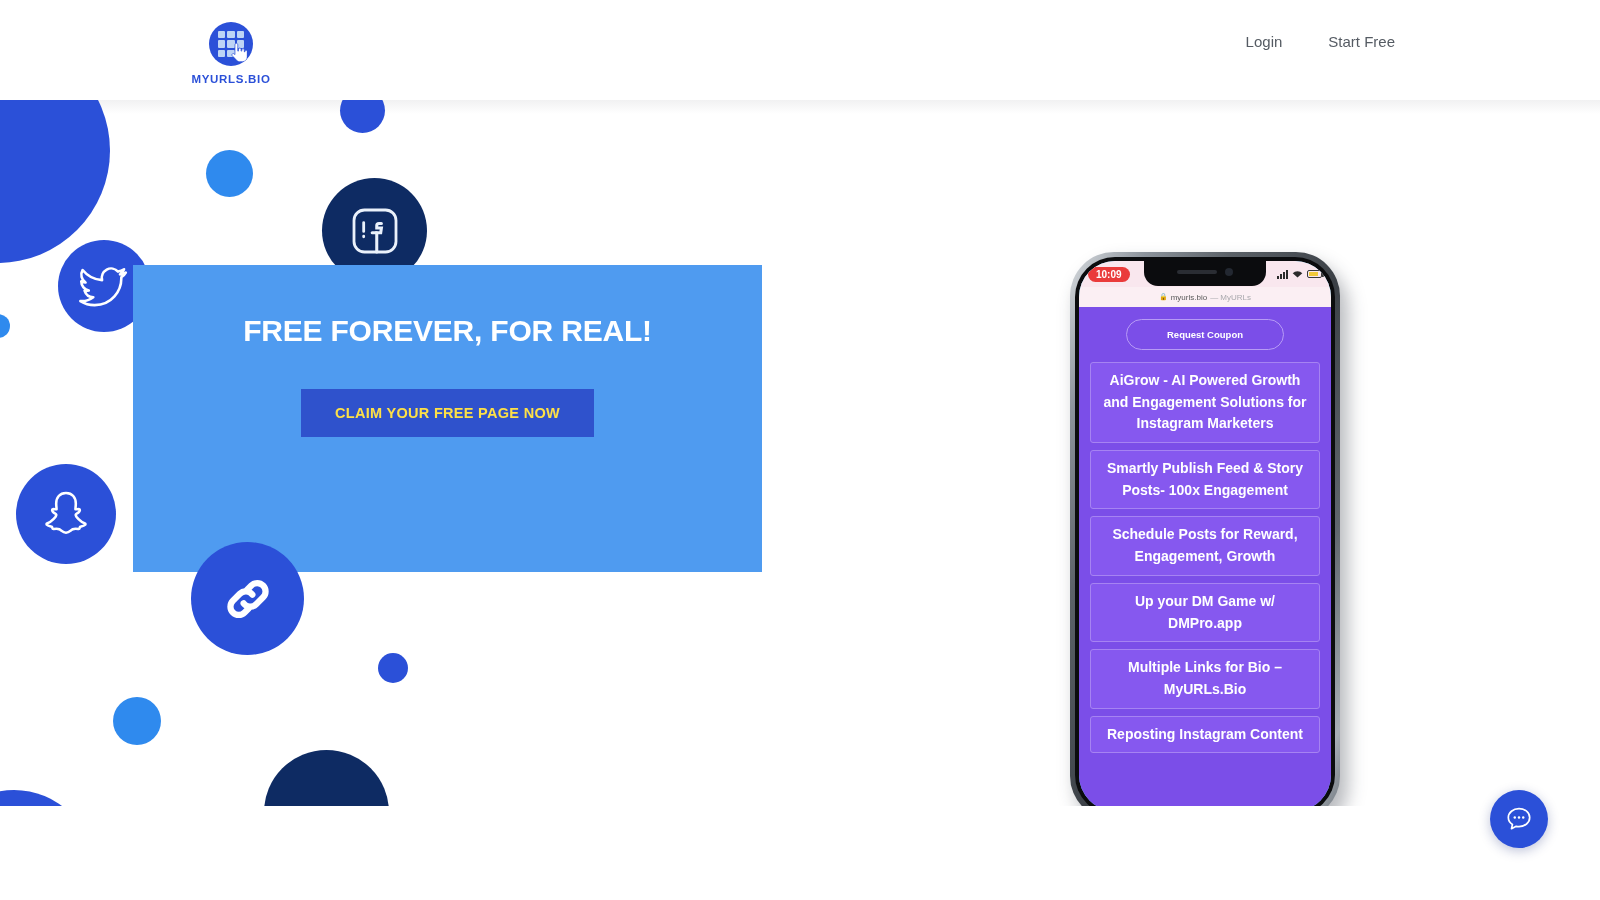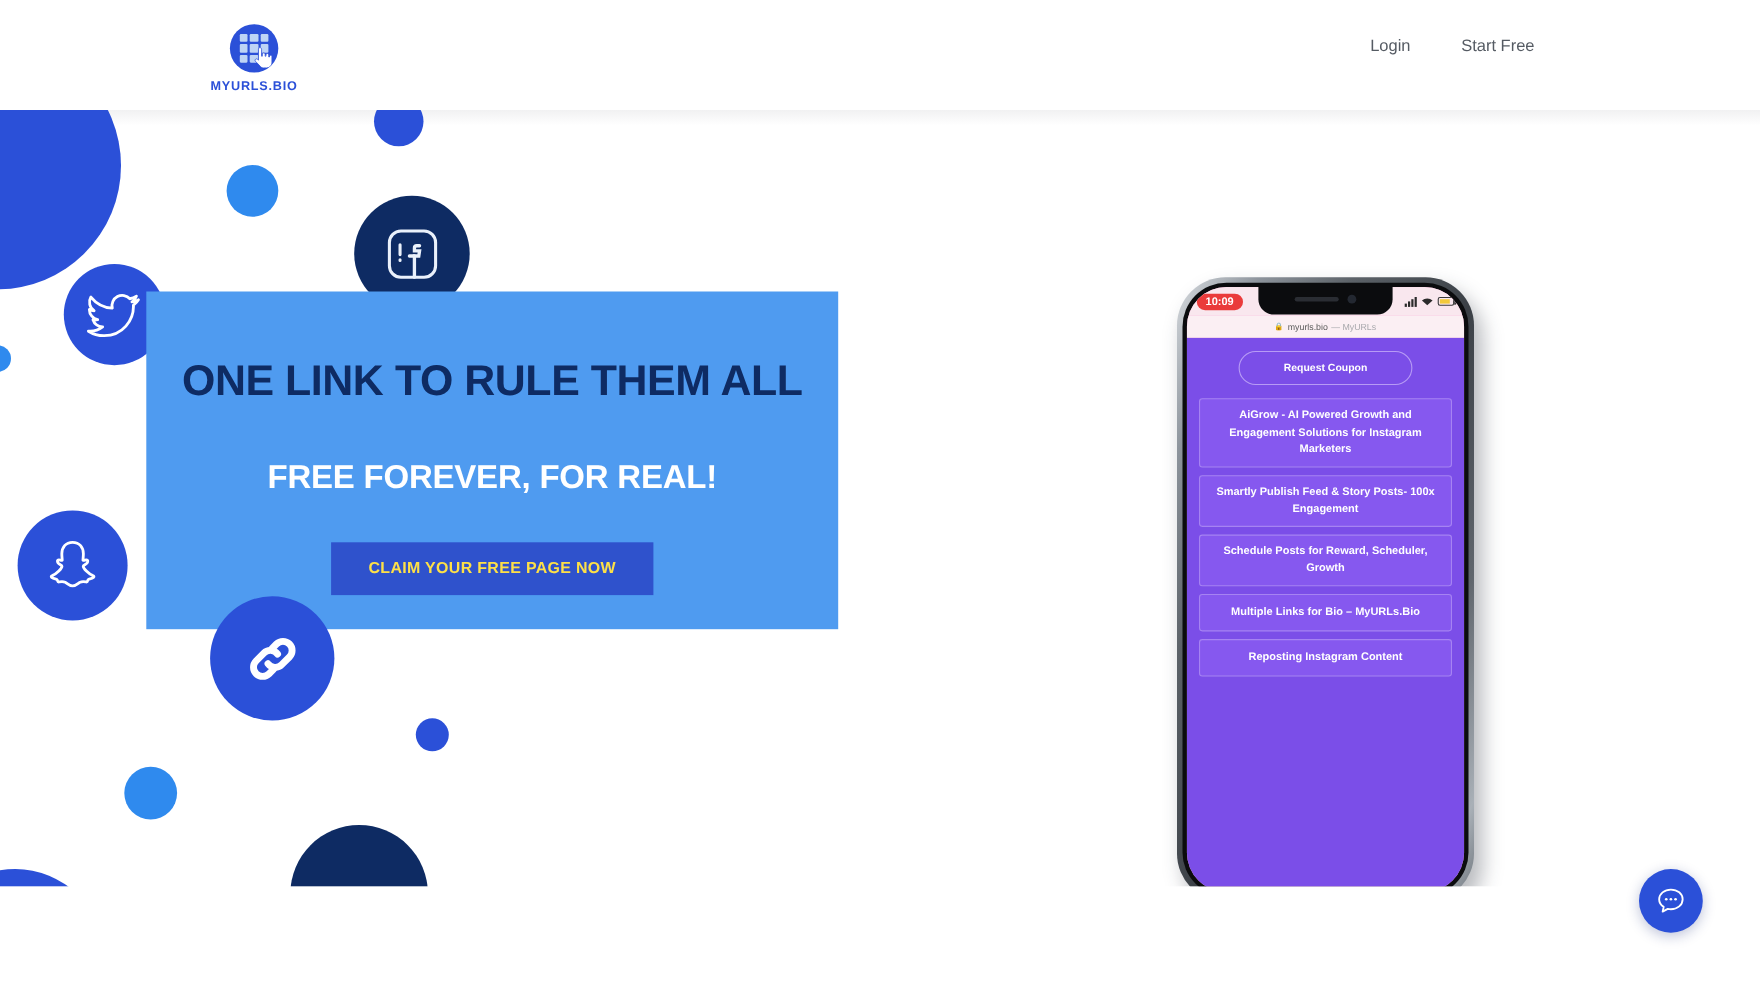--- a/index.html
+++ b/index.html
@@ -104,21 +104,21 @@
     border-radius: 44px;
     background: linear-gradient(115deg,#d8dce0 0%, #8d949c 14%, #5c6268 30%, #3b4046 52%, #60666d 74%, #a9b0b7 92%, #6d747b 100%);
     padding: 5px;
   }
   #phone-inner {
     width: 100%; height: 100%; border-radius: 40px;
     background: #0b0c0e; padding: 4px; position: relative;
   }
   #phone-screen {
     width: 100%; height: 100%; border-radius: 36px; overflow: hidden;
-    background: #f9a8d4; position: relative;
+    background: #7dd3fc; position: relative;
   }
   #notch {
     position: absolute; left: 50%; transform: translateX(-50%); top: 0;
     width: 122px; height: 25px; background: #0b0c0e;
     border-bottom-left-radius: 14px; border-bottom-right-radius: 14px;
     z-index: 5; display: flex; align-items: center; justify-content: center; gap: 8px;
   }
   #notch .speaker { width: 40px; height: 4px; border-radius: 3px; background: #2a2d33; margin-top:-4px;}
   #notch .cam { width: 8px; height: 8px; border-radius: 50%; background: #232831; margin-top:-4px;}
 
@@ -158,21 +158,21 @@
   #coupon-btn {
     width: 158px; height: 31px; border-radius: 17px;
     border: 1px solid #b79bf5; color: #ffffff; background: transparent;
     font-size: 9.5px; font-weight: bold; cursor: pointer;
     display: flex; align-items: center; justify-content: center;
     font-family: "Liberation Sans", sans-serif; margin-bottom: 12px;
   }
   .link-card {
     width: 100%; min-height: 34px; margin-bottom: 7px;
     background: #8658ef; border: 1px solid #a683f2; border-radius: 3px;
-    color: #ffffff; font-size: 10px; font-weight: bold; line-height: 1.55;
+    color: #ffffff; font-size: 14px; font-weight: bold; line-height: 1.55;
     text-align: center; padding: 7px 9px; cursor: pointer;
     display: flex; align-items: center; justify-content: center;
   }
   .link-card.tall { min-height: 47px; }
 
   
   #chat-widget {
     position: absolute; right: 52px; bottom: 52px;
     width: 58px; height: 58px; border-radius: 50%;
     background: #2b50d8; z-index: 80; cursor: pointer;
@@ -250,21 +250,20 @@
     </div>
 
     <div class="soc" style="left:191px; top:442px; width:113px; height:113px; background:#2b50d8; z-index:35;">
       <svg width="60" height="60" viewBox="0 0 48 48">
         <path d="M20.5 27.5a6.6 6.6 0 0 0 10 .7l5.6-5.6a6.6 6.6 0 0 0-9.4-9.4l-3.2 3.2" fill="none" stroke="#ffffff" stroke-width="5" stroke-linecap="round"></path>
         <path d="M27.5 20.5a6.6 6.6 0 0 0-10-.7l-5.6 5.6a6.6 6.6 0 0 0 9.4 9.4l3.2-3.2" fill="none" stroke="#ffffff" stroke-width="5" stroke-linecap="round"></path>
       </svg>
     </div>
 
     <div id="hero-panel">
-      <div id="hero-title">ONE LINK TO RULE THEM ALL</div>
       <div id="hero-sub">FREE FOREVER, FOR REAL!</div>
       <button id="hero-cta">CLAIM YOUR FREE PAGE NOW</button>
     </div>
 
     <div id="phone">
       <div id="phone-shadow"></div>
       <div id="phone-frame">
         <div id="phone-inner">
           <div id="phone-screen">
 
@@ -293,21 +292,22 @@
             <div id="url-bar">
               <span class="lock">🔒</span>
               <span>myurls.bio</span>
               <span id="url-private">— MyURLs</span>
             </div>
 
             <div id="page-body">
               <button id="coupon-btn">Request Coupon</button>
               <div class="link-card tall">AiGrow - AI Powered Growth and Engagement Solutions for Instagram Marketers</div>
               <div class="link-card tall">Smartly Publish Feed &amp; Story Posts- 100x Engagement</div>
-              <div class="link-card tall">Schedule Posts for Reward, Scheduler, Growth</div>
+              <div class="link-card tall">Schedule Posts for Reward, Engagement, Growth</div>
+              <div class="link-card">Up your DM Game w/ DMPro.app</div>
               <div class="link-card">Multiple Links for Bio – MyURLs.Bio</div>
               <div class="link-card">Reposting Instagram Content</div>
             </div>
 
           </div>
         </div>
       </div>
     </div>
   </div>
 

